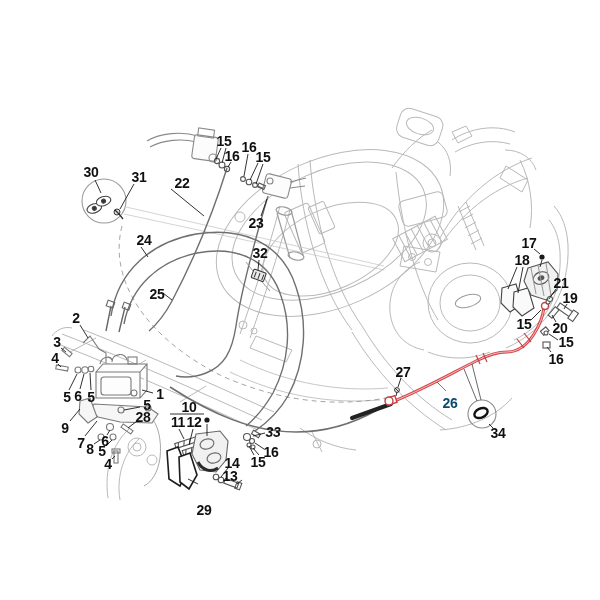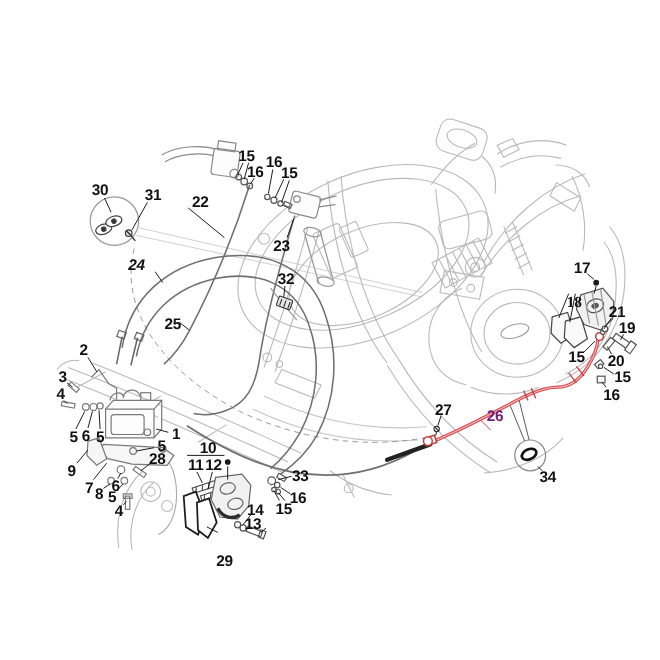--- a/index.html
+++ b/index.html
@@ -342,26 +342,26 @@
 </svg>
 
 <div id="callout-layer">
       <div class="callout" style="left: 91px; top: 172px;">30</div>
       <div class="callout" style="left: 139px; top: 177px;">31</div>
       <div class="callout" style="left: 161px; top: 183px; margin-left: 21px;">22</div>
       <div class="callout" style="left: 224px; top: 141px;">15</div>
       <div class="callout" style="left: 232px; top: 156px;">16</div>
       <div class="callout" style="left: 249px; top: 147px;">16</div>
       <div class="callout" style="left: 263px; top: 157px;">15</div>
-      <div class="callout" style="left: 124px; top: 240px; font-style: italic;">24</div>
+      <div class="callout" style="left: 144px; top: 240px;">24</div>
       <div class="callout" style="left: 157px; top: 294px;">25</div>
       <div class="callout" style="left: 256px; top: 223px;">23</div>
       <div class="callout" style="left: 260px; top: 253px;">32</div>
       <div class="callout" style="left: 529px; top: 243px;">17</div>
-      <div class="callout" style="left: 522px; top: 276px; font-family: Liberation Serif, serif;">18</div>
+      <div class="callout" style="left: 522px; top: 260px;">18</div>
       <div class="callout" style="left: 561px; top: 283px;">21</div>
       <div class="callout" style="left: 570px; top: 298px;">19</div>
       <div class="callout" style="left: 524px; top: 324px;">15</div>
       <div class="callout" style="left: 560px; top: 328px;">20</div>
       <div class="callout" style="left: 566px; top: 342px;">15</div>
       <div class="callout" style="left: 556px; top: 359px;">16</div>
       <div class="callout" style="left: 76px; top: 318px;">2</div>
       <div class="callout" style="left: 57px; top: 342px;">3</div>
       <div class="callout" style="left: 55px; top: 358px;">4</div>
       <div class="callout" style="left: 67px; top: 397px;">5</div>
@@ -372,23 +372,23 @@
       <div class="callout" style="left: 143px; top: 417px;">28</div>
       <div class="callout" style="left: 65px; top: 428px;">9</div>
       <div class="callout" style="left: 81px; top: 443px;">7</div>
       <div class="callout" style="left: 90px; top: 449px;">8</div>
       <div class="callout" style="left: 105px; top: 441px;">6</div>
       <div class="callout" style="left: 102px; top: 451px;">5</div>
       <div class="callout" style="left: 108px; top: 464px;">4</div>
       <div class="callout" style="left: 189px; top: 407px;">10</div>
       <div class="callout" style="left: 178px; top: 422px;">11</div>
       <div class="callout" style="left: 194px; top: 422px;">12</div>
-      <div class="callout" style="left: 273px; top: 432px;">33</div>
+      <div class="callout" style="left: 273px; top: 432px; font-style: italic;">33</div>
       <div class="callout" style="left: 271px; top: 452px;">16</div>
       <div class="callout" style="left: 258px; top: 462px;">15</div>
       <div class="callout" style="left: 232px; top: 463px;">14</div>
       <div class="callout" style="left: 230px; top: 476px;">13</div>
       <div class="callout" style="left: 204px; top: 510px; text-align: center;">29</div>
       <div class="callout" style="left: 403px; top: 372px;">27</div>
-      <div class="callout red" style="left: 450px; top: 378px; color: #701a75;">26</div>
+      <div class="callout red" style="left: 450px; top: 403px; color: #0c4a6e;">26</div>
       <div class="callout" style="left: 498px; top: 433px;">34</div>
     </div>
 </div>
 
 </body></html>

